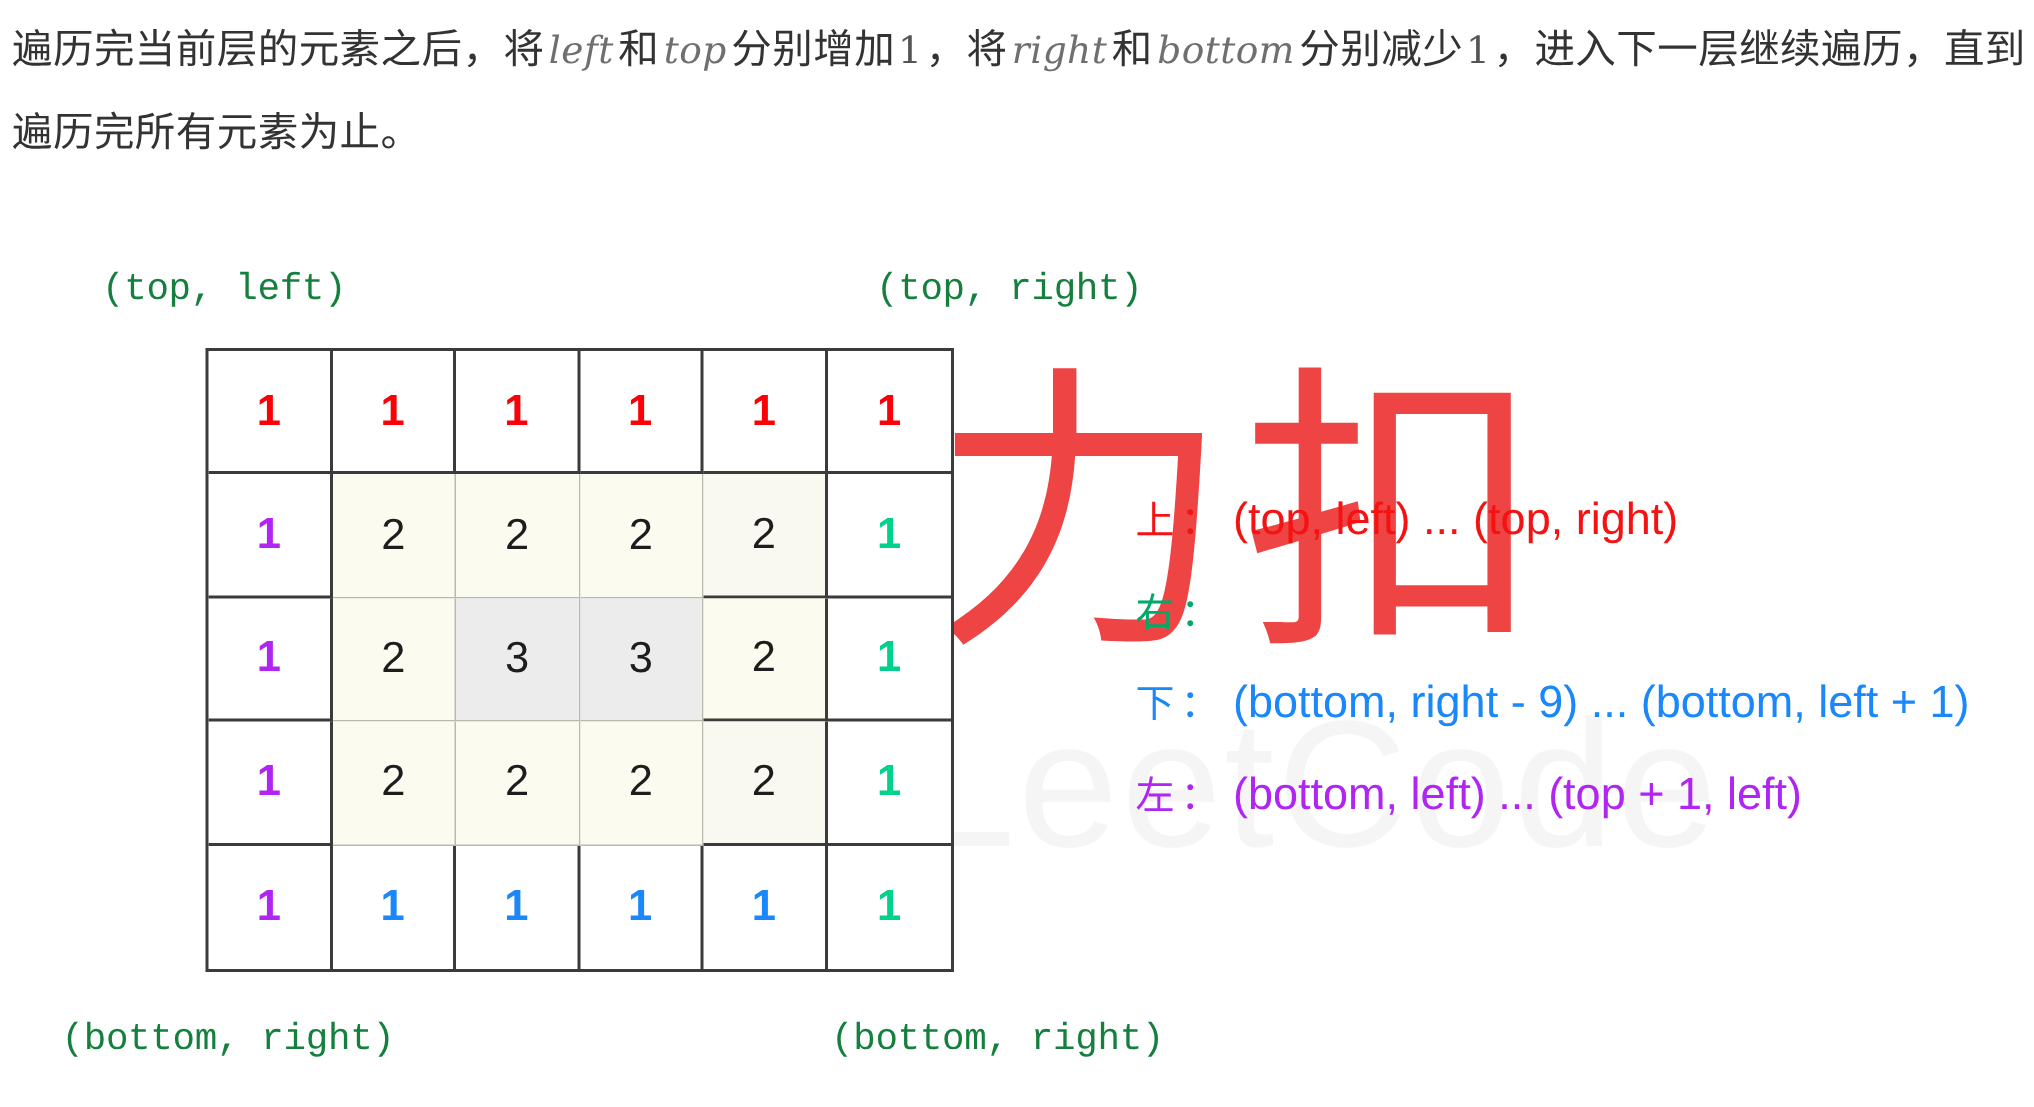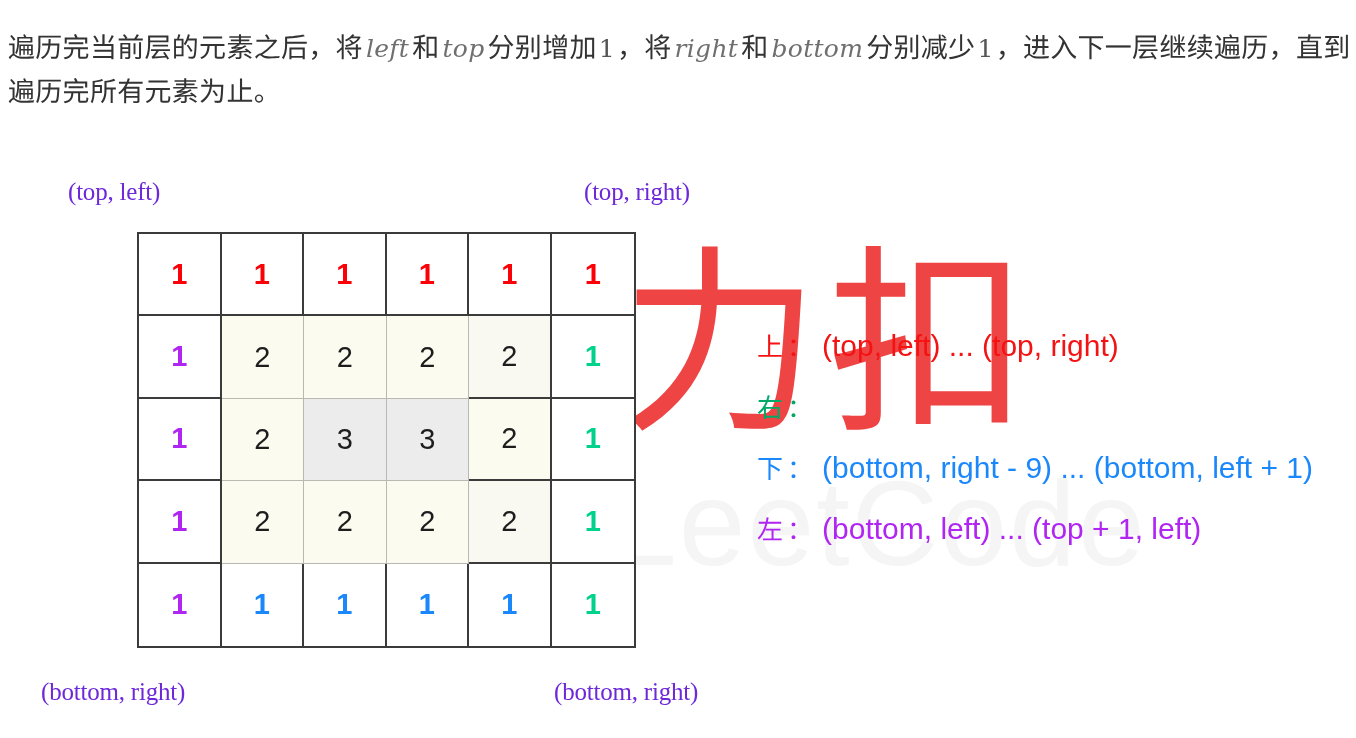--- a/index.html
+++ b/index.html
@@ -55,25 +55,24 @@
   }
 
   
   #paragraph {
     position: absolute;
     left: 8px;
     top: 6px;
     width: 1346px;
     z-index: 3;
     font-size: 27px;
-    line-height: 43px;
+    line-height: 55px;
     color: #333333;
     font-family: "DejaVu Sans", "Liberation Sans", sans-serif;
     letter-spacing: 0.3px;
-    margin-top: 20px;
   }
   #paragraph .math {
     font-family: "DejaVu Serif", "Liberation Serif", serif;
     font-style: italic;
     font-size: 25px;
     color: #6f6f6f;
     padding: 0 3px;
   }
   #paragraph .num {
     font-family: "DejaVu Serif", "Liberation Serif", serif;
@@ -81,22 +80,22 @@
     font-size: 25px;
     color: #555555;
     padding: 0 2px;
   }
 
   
   .corner-label {
     position: absolute;
     z-index: 3;
     font-size: 25px;
-    color: #6d28d9;
-    font-family: Liberation Serif, serif;
+    color: #15803d;
+    font-family: Liberation Mono, monospace;
     white-space: nowrap;
     letter-spacing: -0.2px;
   }
   #label-top-left     { left: 68px;  top: 178px; }
   #label-top-right    { left: 584px; top: 178px; }
   #label-bottom-left  { left: 41px;  top: 678px; }
   #label-bottom-right { left: 554px; top: 678px; }
 
   
   #grid {

